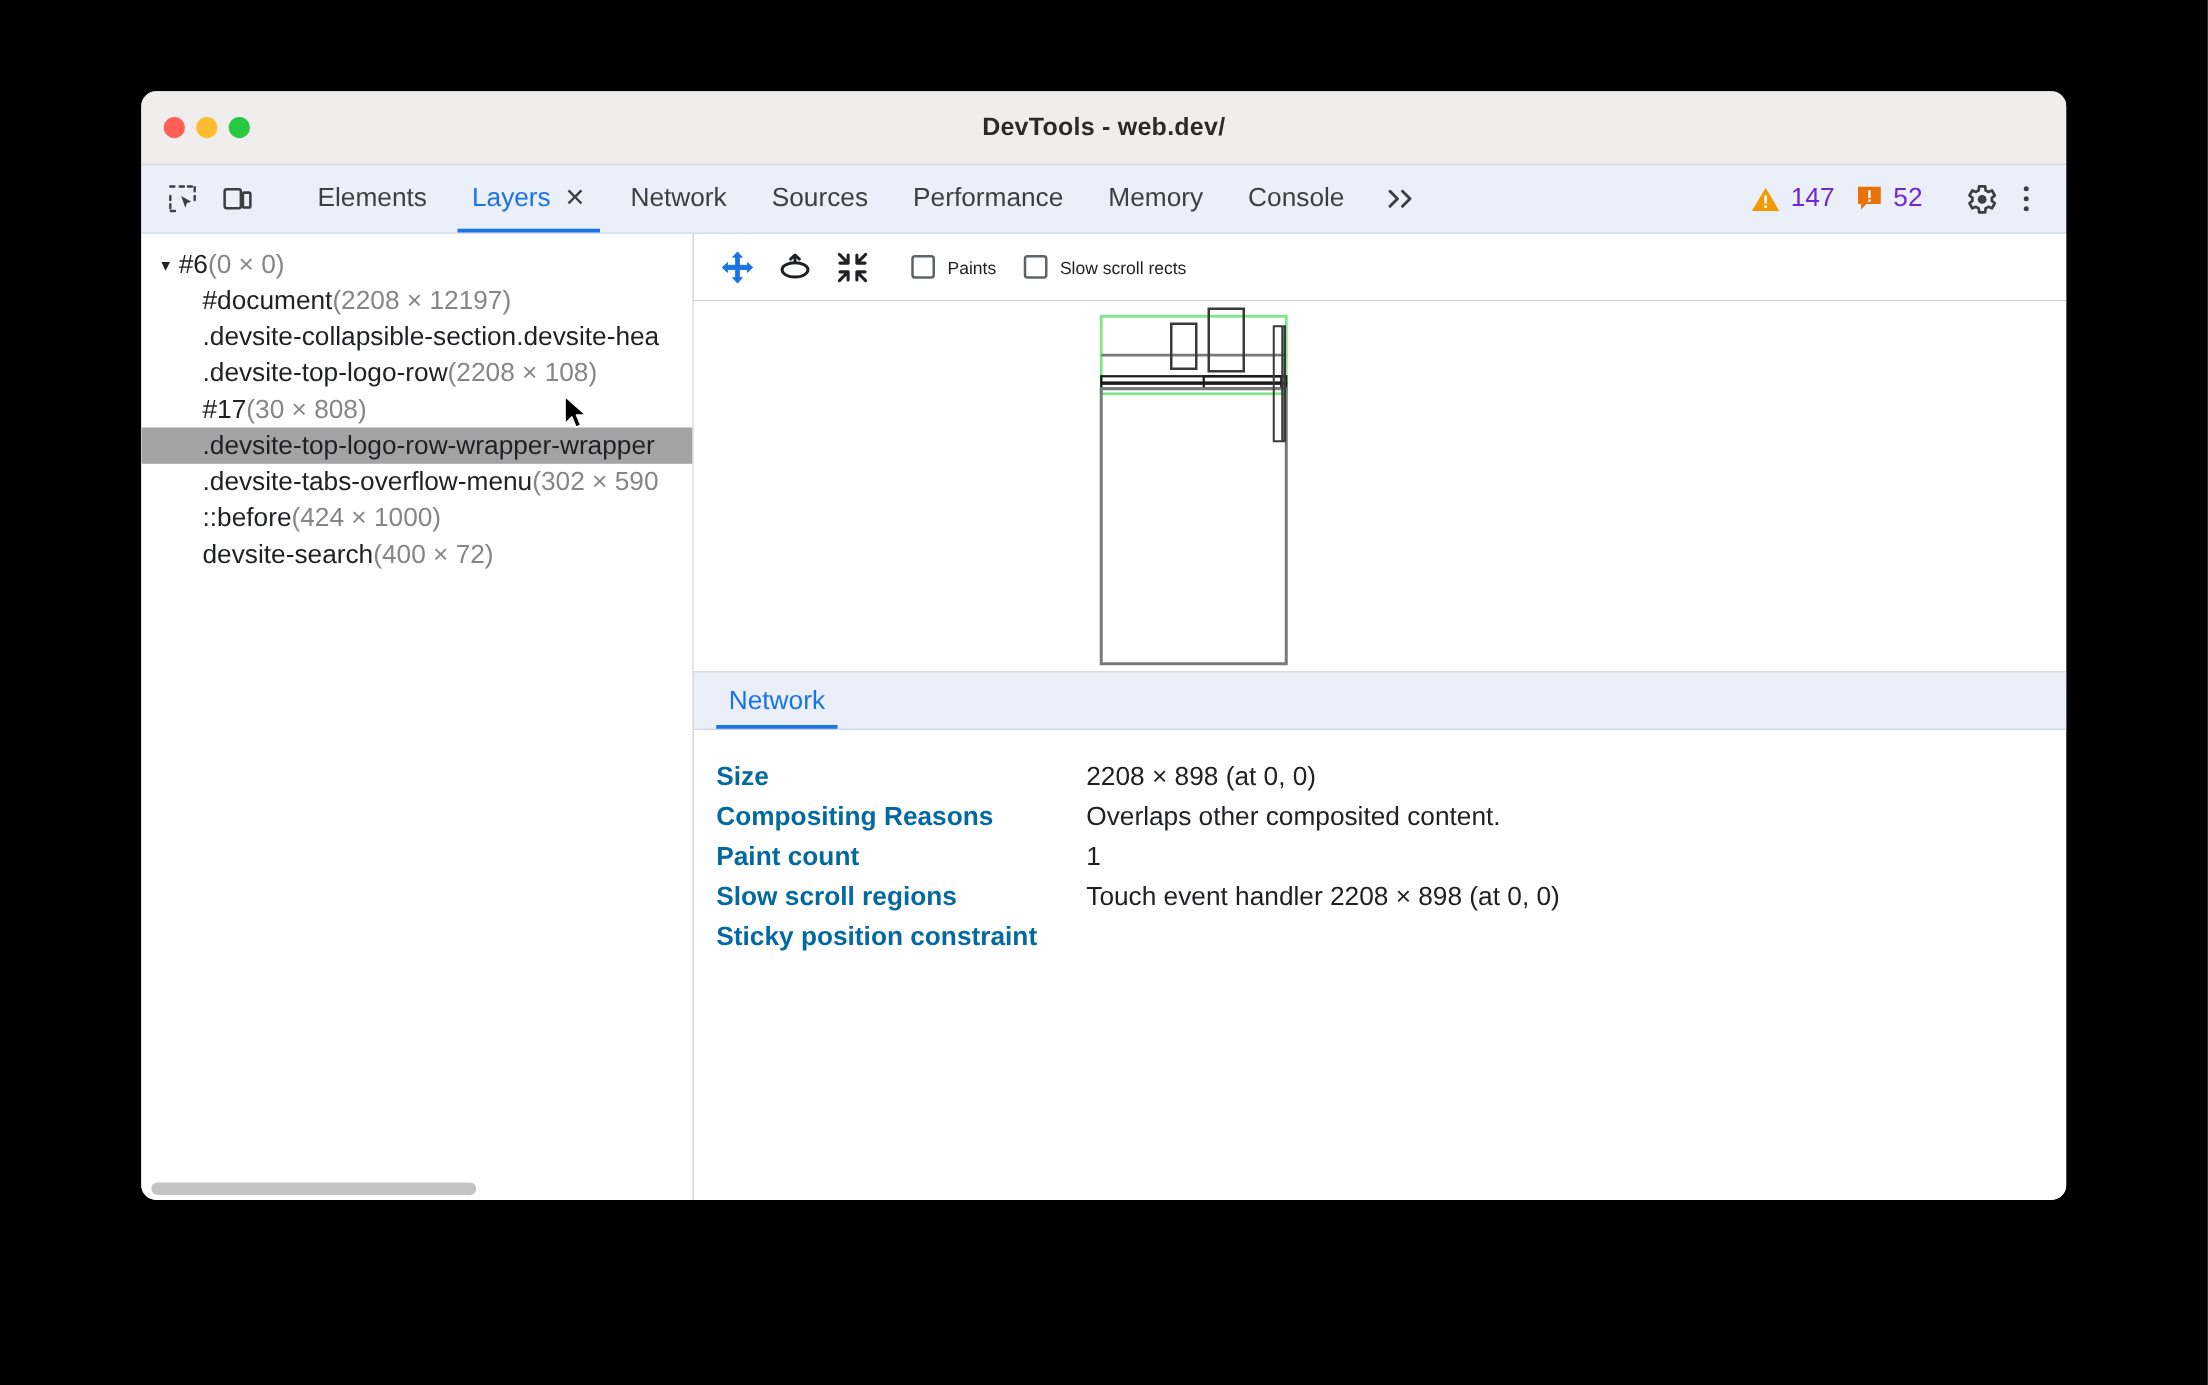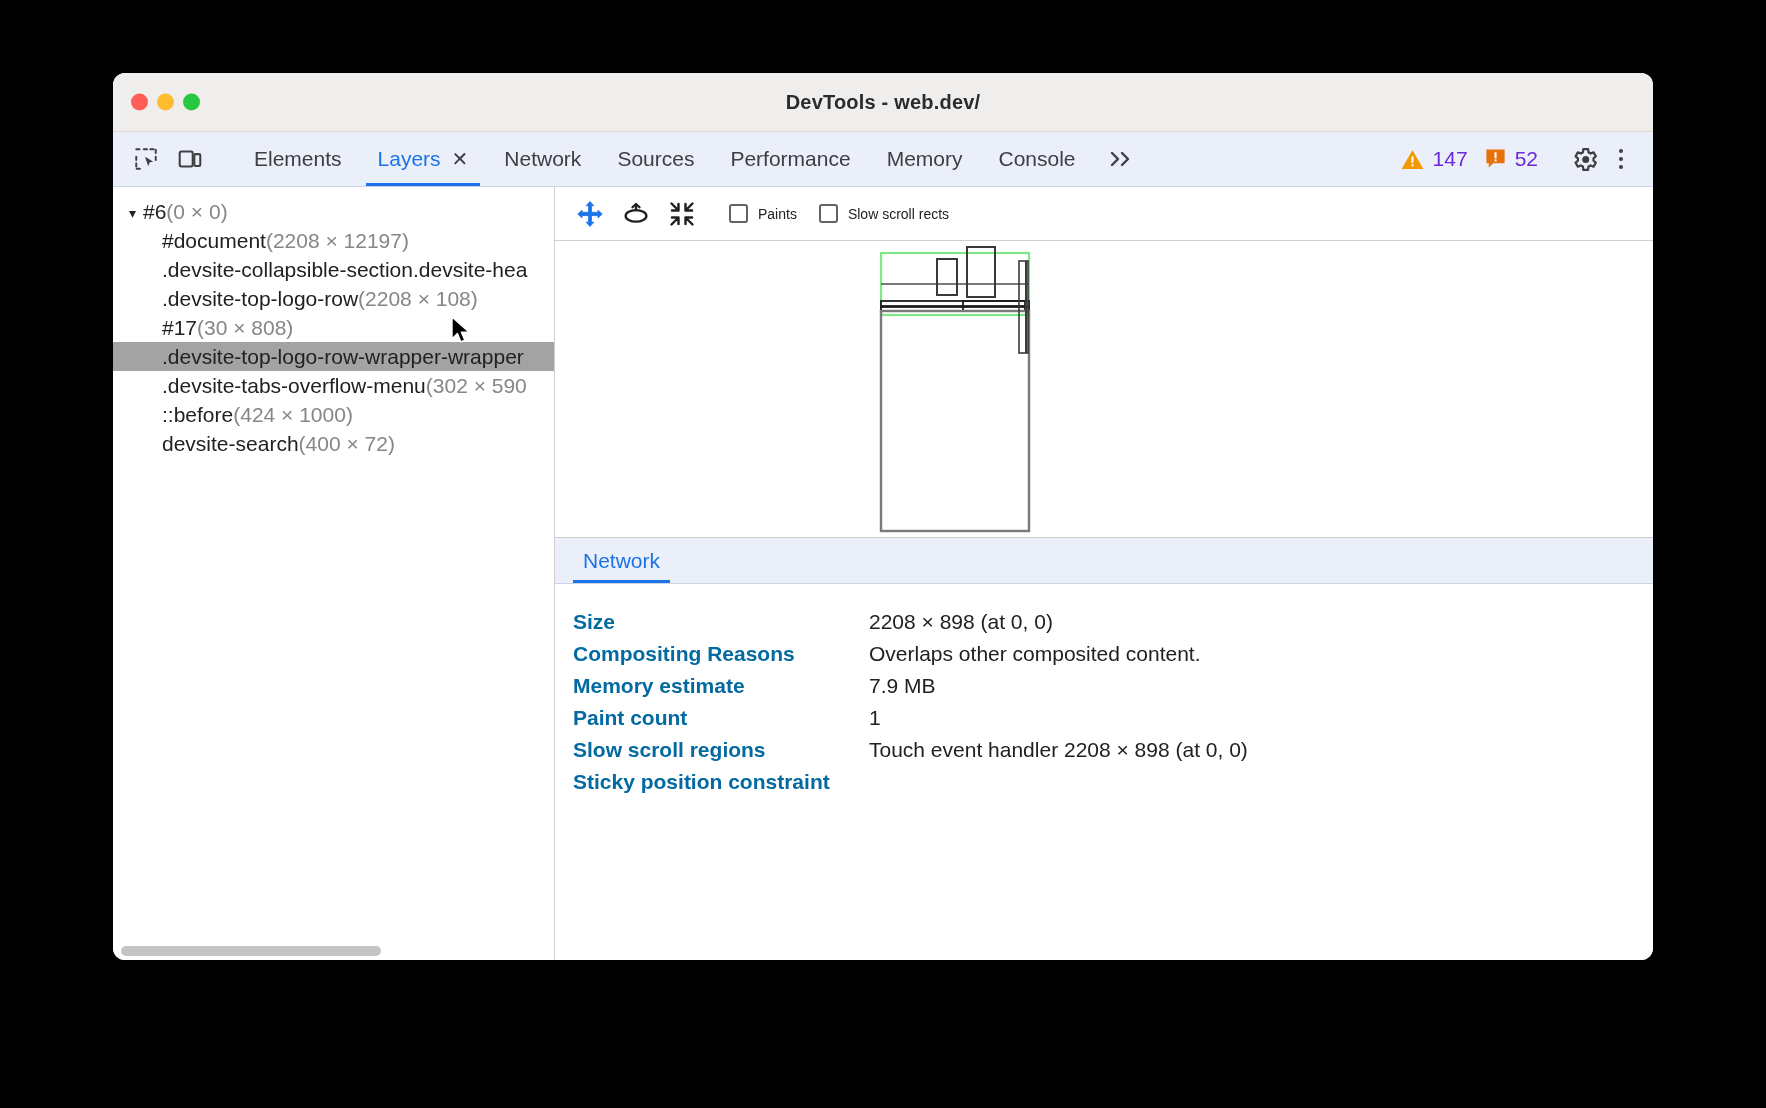--- a/index.html
+++ b/index.html
@@ -509,24 +509,20 @@
         <div class="details-body">
           <div class="detail-row">
             <div class="detail-key">Size</div>
             <div class="detail-val">2208 × 898 (at 0, 0)</div>
           </div>
           <div class="detail-row">
             <div class="detail-key">Compositing Reasons</div>
             <div class="detail-val">Overlaps other composited content.</div>
           </div>
           <div class="detail-row">
-            <div class="detail-key">Memory estimate</div>
-            <div class="detail-val">7.9 MB</div>
-          </div>
-          <div class="detail-row">
             <div class="detail-key">Paint count</div>
             <div class="detail-val">1</div>
           </div>
           <div class="detail-row">
             <div class="detail-key">Slow scroll regions</div>
             <div class="detail-val">Touch event handler 2208 × 898 (at 0, 0)</div>
           </div>
           <div class="detail-row">
             <div class="detail-key">Sticky position constraint</div>
             <div class="detail-val"></div>

